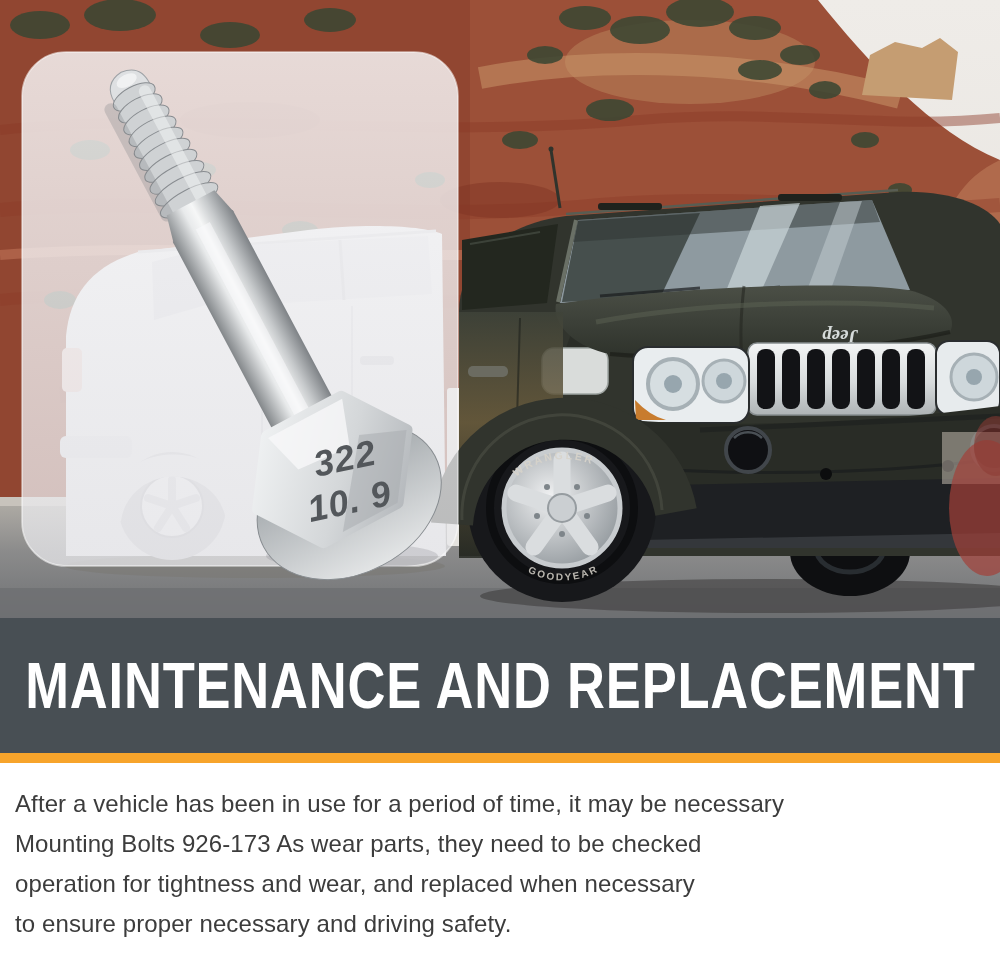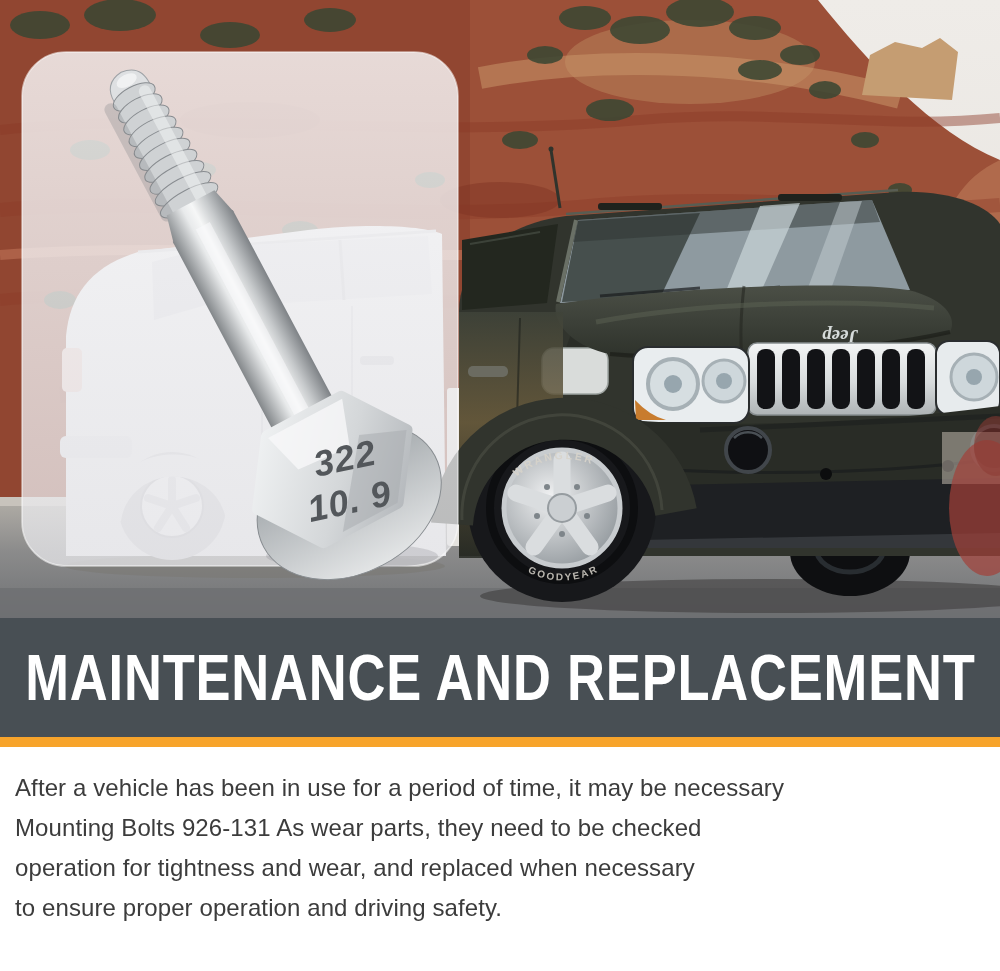--- a/index.html
+++ b/index.html
@@ -3,21 +3,21 @@
 <meta charset="utf-8">
 <style>
   html,body{margin:0;padding:0;background:#ffffff;}
   .page{
     position:relative;width:1000px;height:971px;overflow:hidden;
     font-family:"Liberation Sans",sans-serif;background:#ffffff;
   }
   .photo{position:relative;width:1000px;height:618px;overflow:hidden;background:#e9e6e2;}
   .photo svg{display:block;}
   .banner{
-    width:1000px;height:119px;background:#484F54;
+    width:1000px;height:135px;background:#484F54;
     display:flex;align-items:center;justify-content:center;
   }
   .banner h1{
     margin:0;color:#ffffff;font-size:64px;font-weight:bold;
     letter-spacing:1px;white-space:nowrap;
     transform:scaleX(0.82);transform-origin:center;
   }
   .stripe{width:1000px;height:10px;background:#F7A42B;}
   .desc{
     width:845px;height:224px;background:#ffffff;
@@ -306,18 +306,18 @@
     </svg>
   </div>
 
   <div class="banner">
     <h1>MAINTENANCE AND REPLACEMENT</h1>
   </div>
   <div class="stripe"></div>
 
   <div class="desc">
     <div class="line">After a vehicle has been in use for a period of time, it may be necessary</div>
-    <div class="line">Mounting Bolts 926-131 As wear parts, they need to be checked</div>
+    <div class="line">Mounting Bolts 926-173 As wear parts, they need to be checked</div>
     <div class="line">operation for tightness and wear, and replaced when necessary</div>
-    <div class="line">to ensure proper operation and driving safety.</div>
+    <div class="line">to ensure proper necessary and driving safety.</div>
   </div>
 
 </div>
 
 </body></html>

